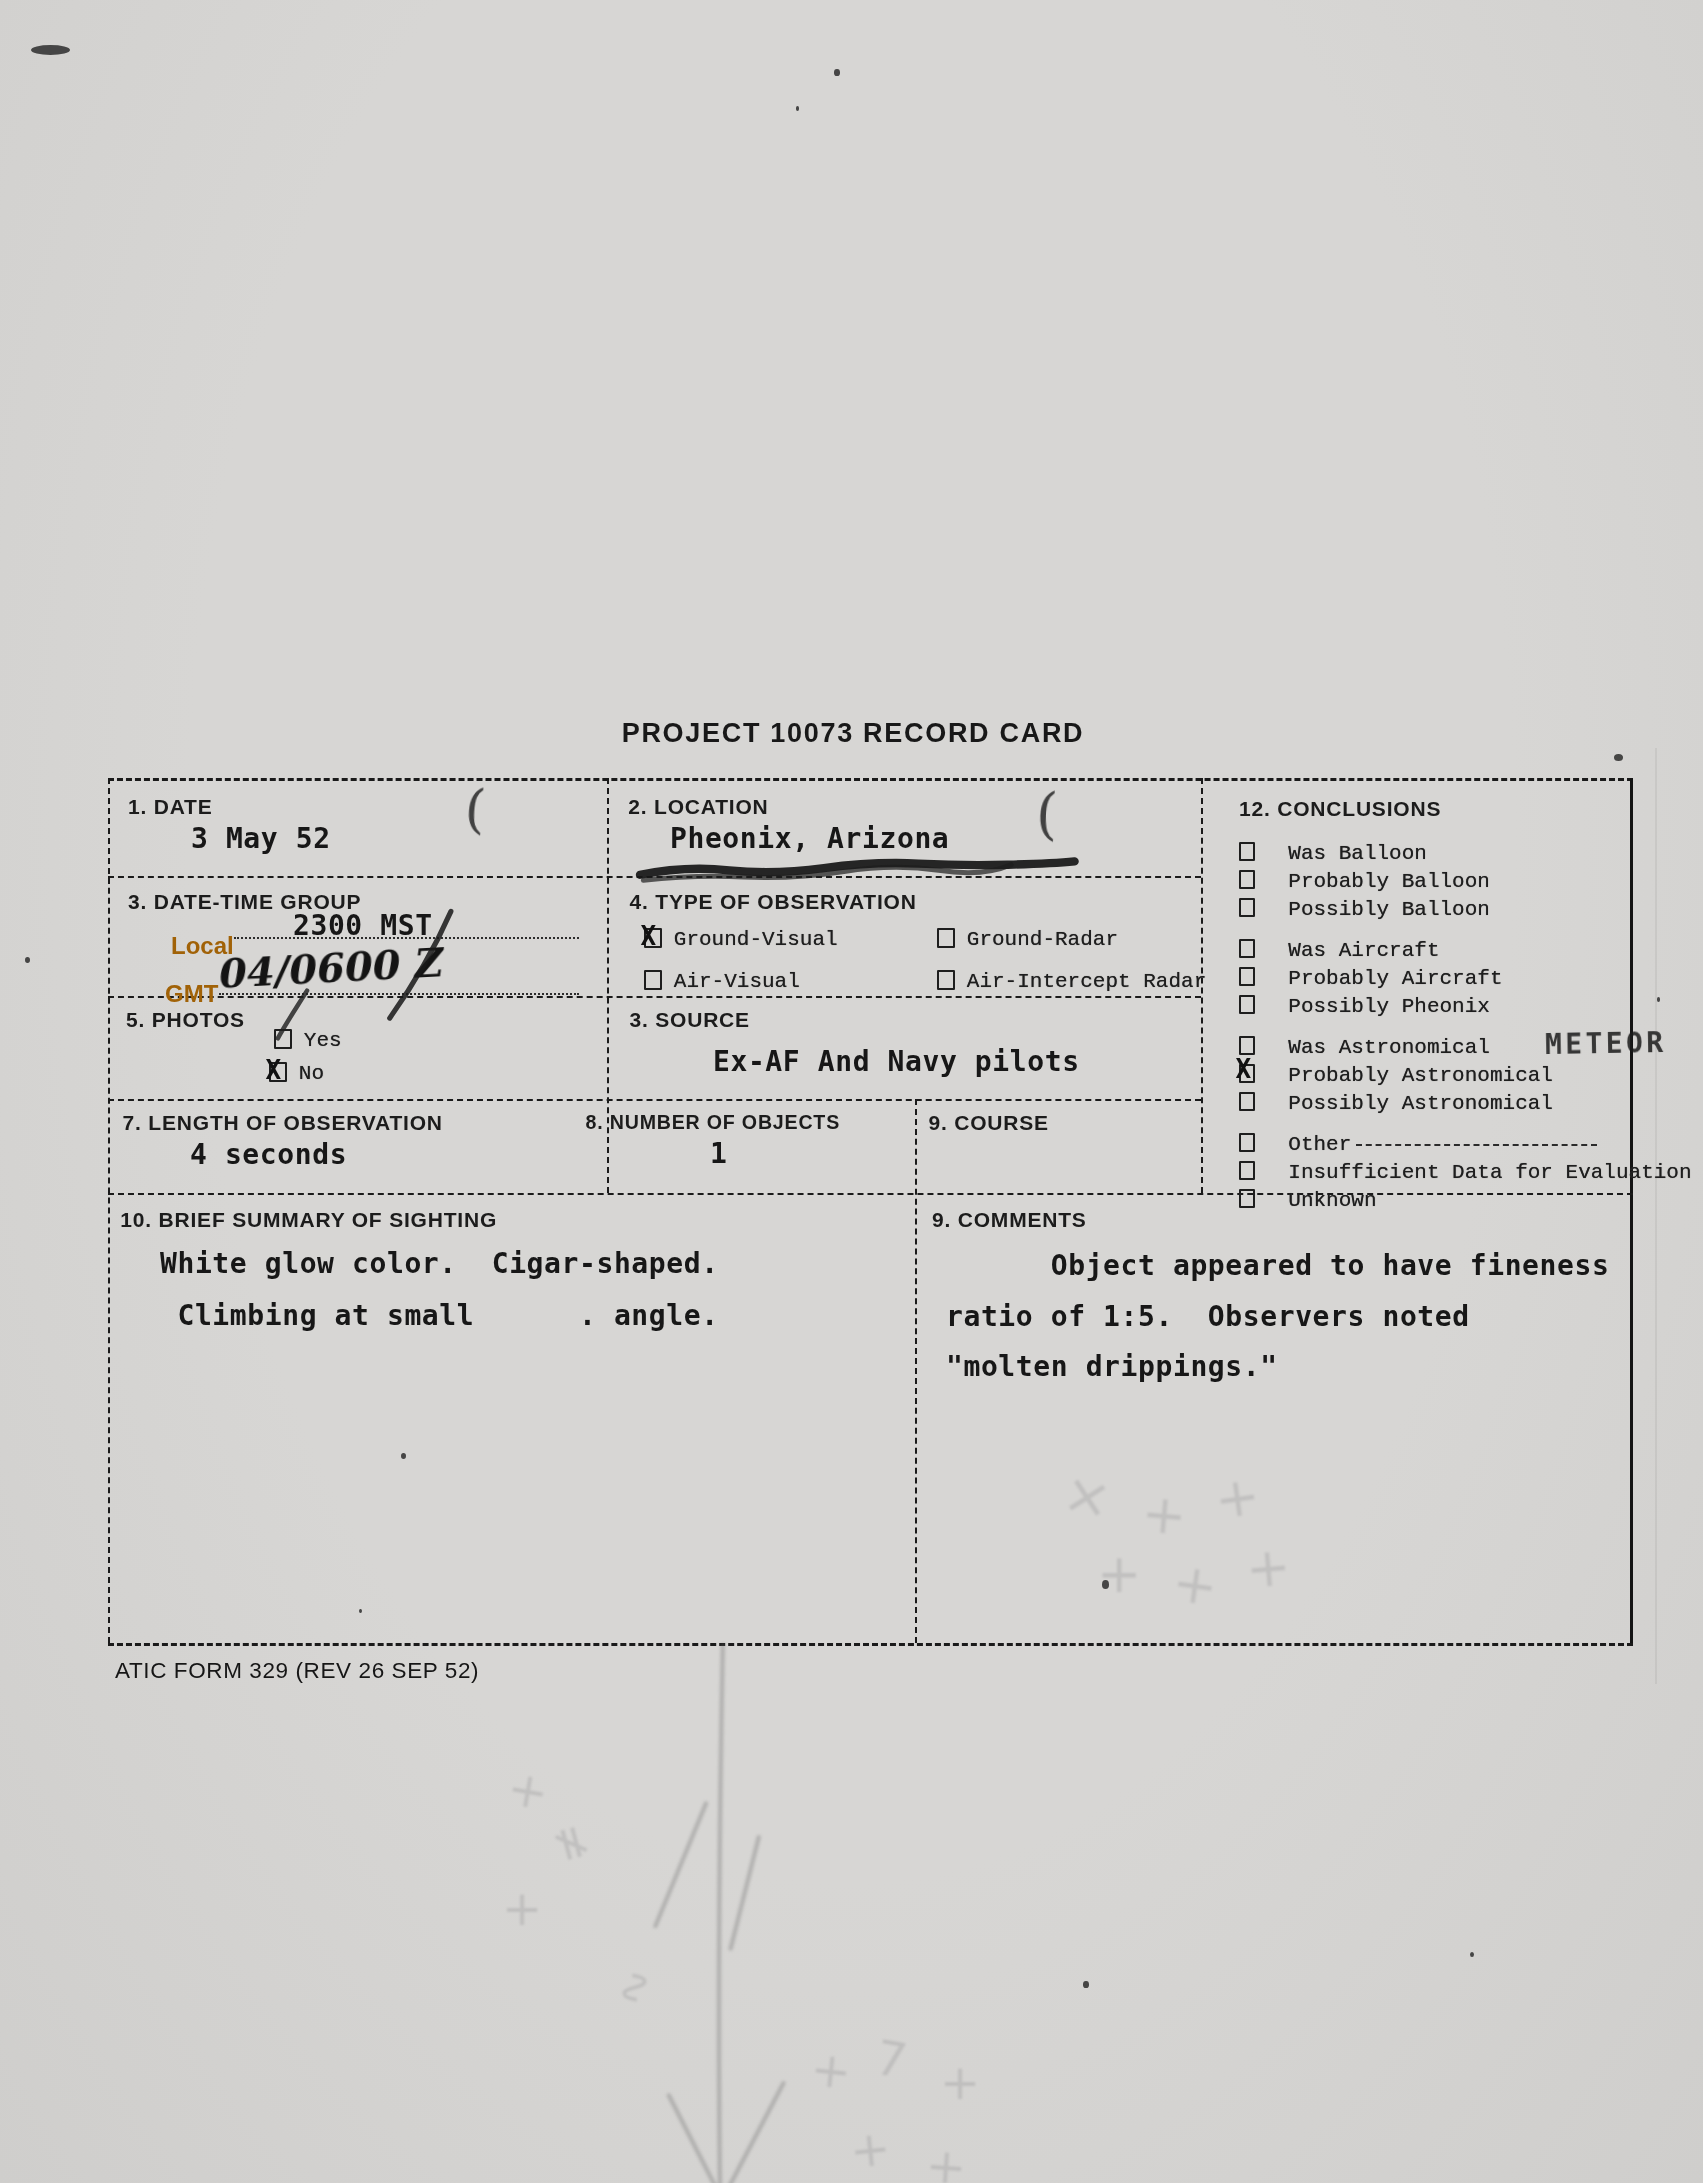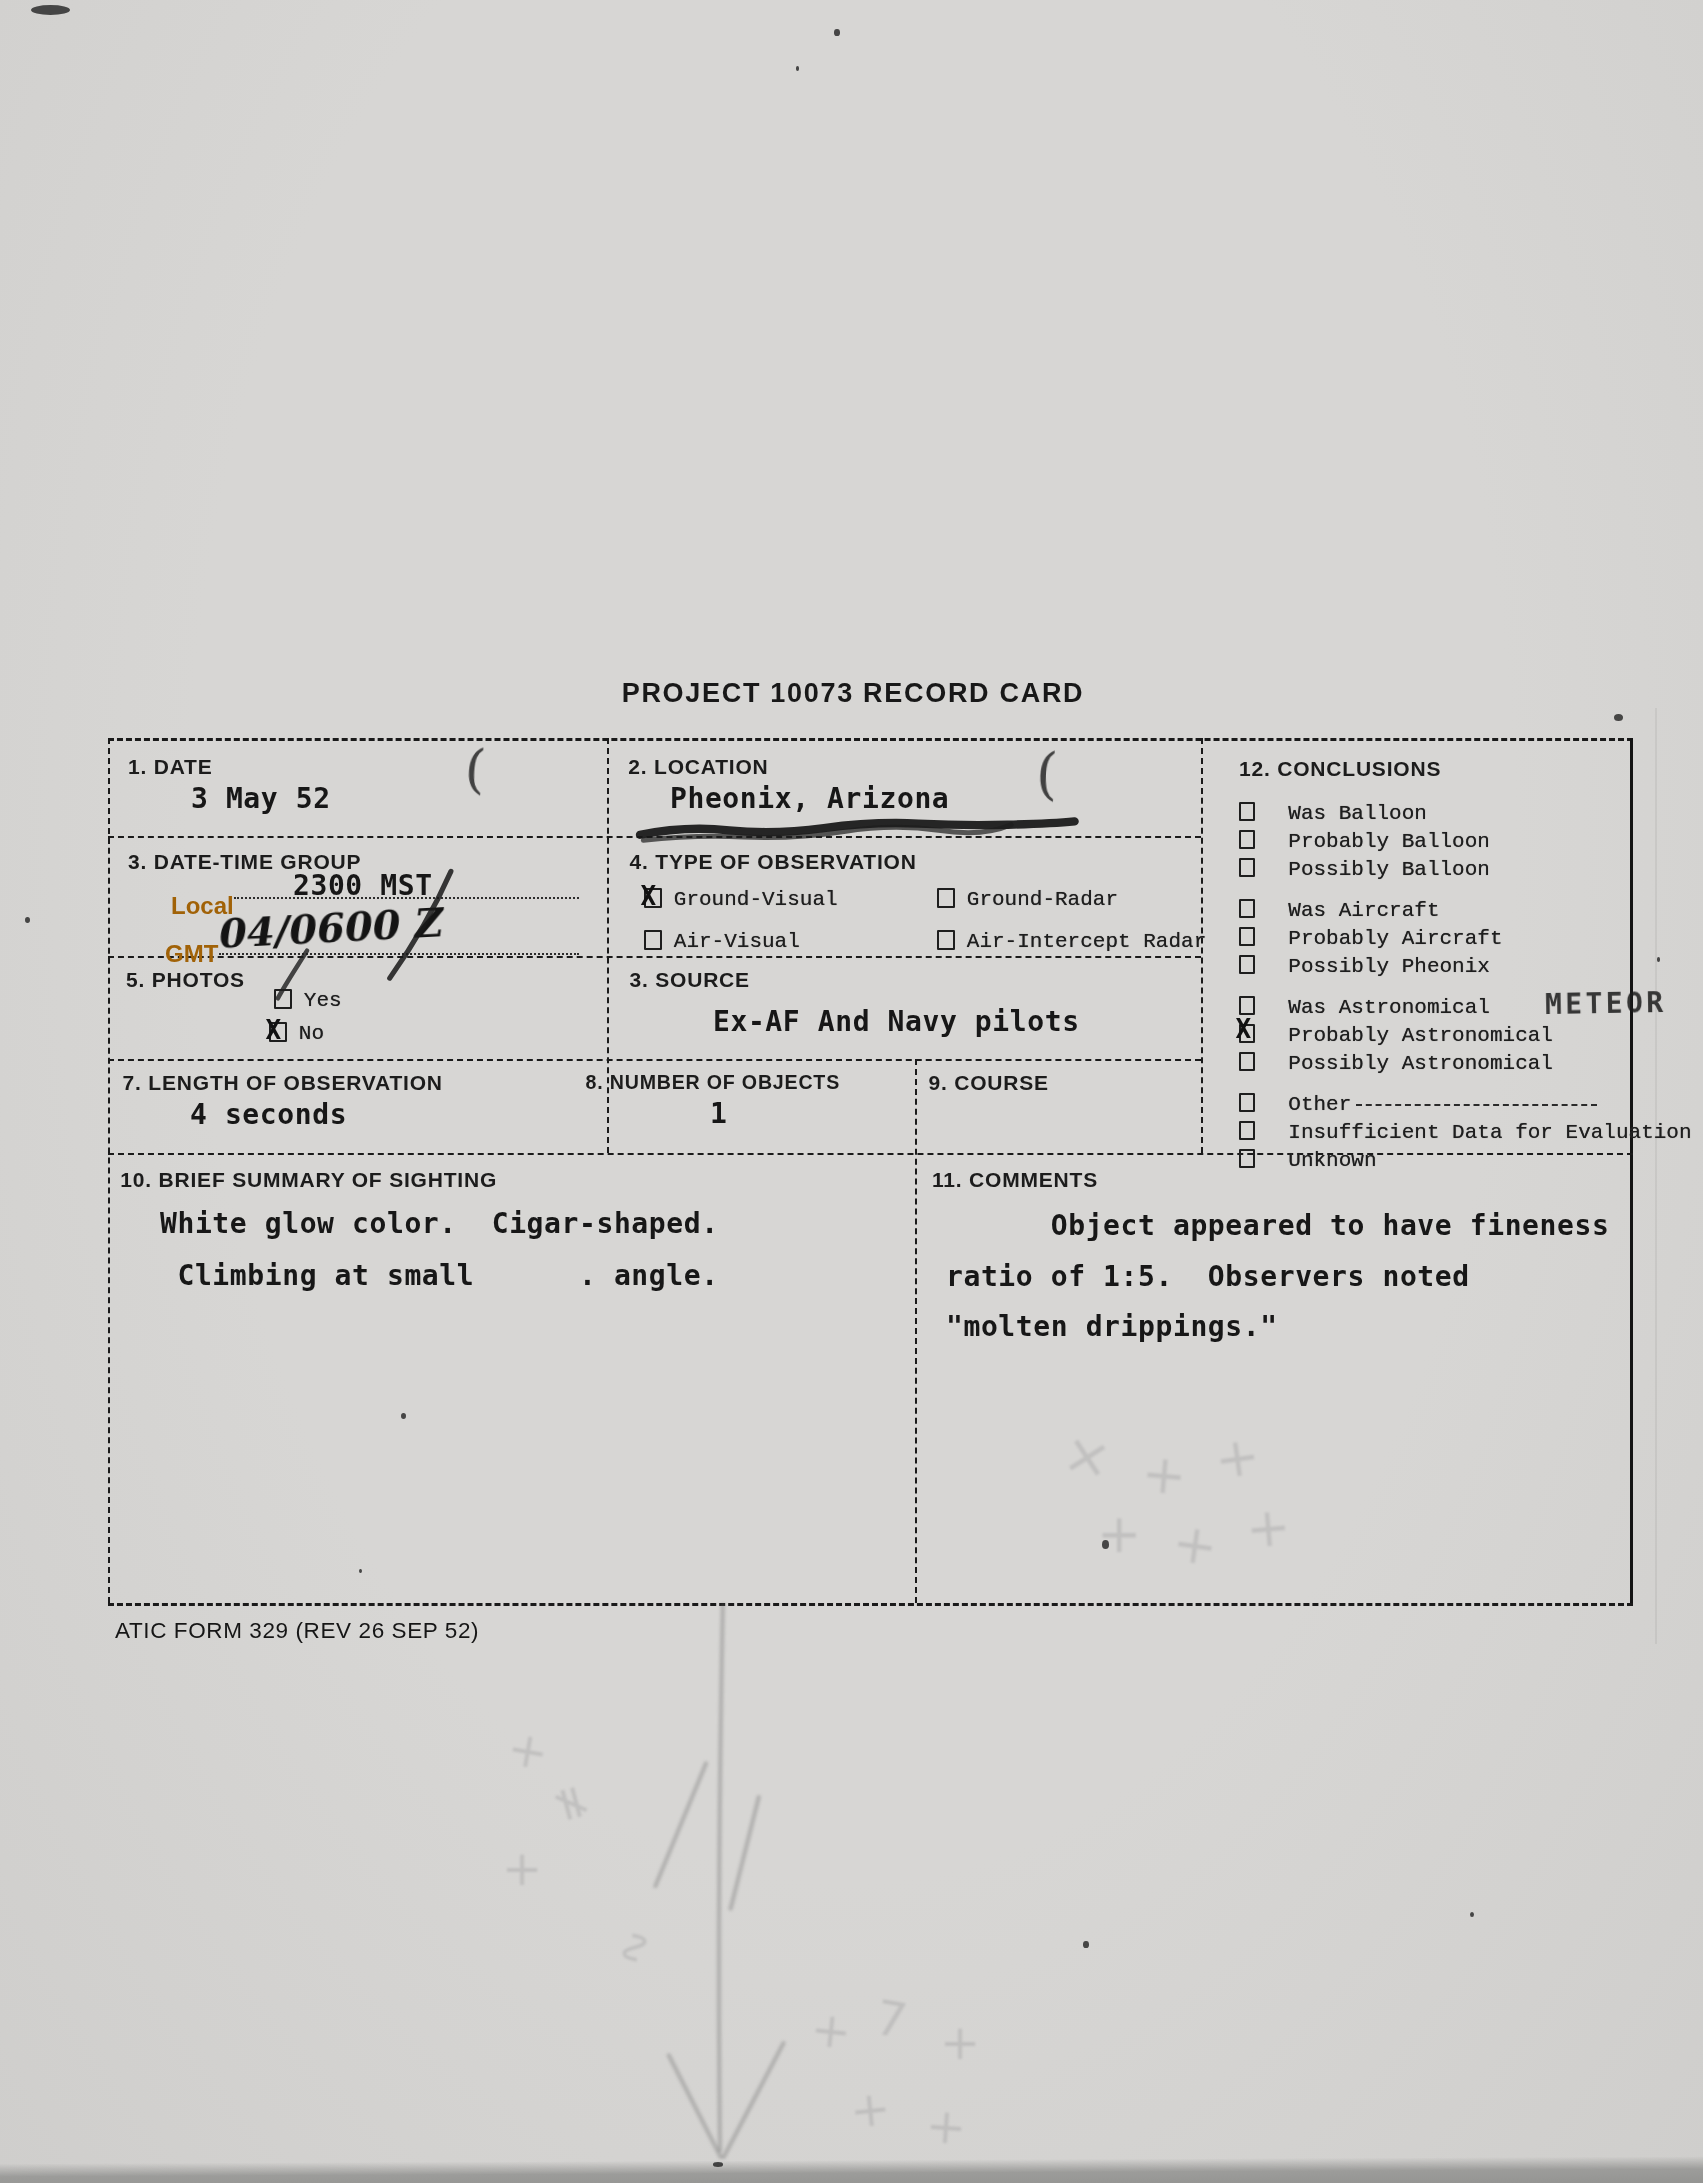--- a/index.html
+++ b/index.html
@@ -1,21 +1,21 @@
 <!DOCTYPE html>
 <html style="font-size:9px"><head>
 <meta charset="utf-8">
 <style>
   html,body{margin:0;padding:0;}
   body{
     width:1704px;height:2183px;position:relative;overflow:hidden;
     background:radial-gradient(ellipse at 50% 38%, #d7d6d4 55%, #cfcecc 100%);
     font-family:"Liberation Sans",sans-serif;color:#1d1d1d;
   }
-  .scan{position:absolute;inset:0;filter:blur(0.3px);}
+  .scan{position:absolute;inset:0;filter:blur(0.3px);margin-top:40px;}
   .abs{position:absolute;}
 
   
   .lbl{
     font-family:"Liberation Sans",sans-serif;font-weight:bold;font-size:21px;
     letter-spacing:0.8px;color:#1c1c1c;filter:blur(0.2px);white-space:pre;
   }
   .sublbl{font-family:"Liberation Sans",sans-serif;font-weight:bold;font-size:24px;color:#a16207;filter:blur(0.3px);}
   
   .typed{
@@ -173,21 +173,21 @@
     <div class="abs typed" style="left:67px;top:39px;"></div>
   </div>
 
   <div class="abs" style="left:108px;top:1153px;width:807px;height:450px;">
     <div class="abs lbl" style="left:12.3px;top:14.6px;">10. BRIEF SUMMARY OF SIGHTING</div>
     <div class="abs typed" style="left:52px;top:54px;">White glow color.  Cigar-shaped.</div>
     <div class="abs typed" style="left:52px;top:106px;"> Climbing at small      . angle.</div>
   </div>
 
   <div class="abs" style="left:915px;top:1153px;width:716px;height:450px;">
-    <div class="abs lbl" style="left:17px;top:14.6px;">11. COMMENTS</div>
+    <div class="abs lbl" style="left:17px;top:14.6px;">9. COMMENTS</div>
     <div class="abs typed" style="left:31px;top:56px;">      Object appeared to have fineness</div>
     <div class="abs typed" style="left:31px;top:107px;">ratio of 1:5.  Observers noted</div>
     <div class="abs typed" style="left:31px;top:157px;">"molten drippings."</div>
   </div>
 
   <div class="abs" style="left:1201px;top:738px;width:429px;height:415px;">
     <div class="abs" style="left:38px;top:18.5px;width:382px;">
       <div class="lbl" style="position:static;">12. CONCLUSIONS</div>
 
       <div class="concl-group" style="margin-top:20px;">

